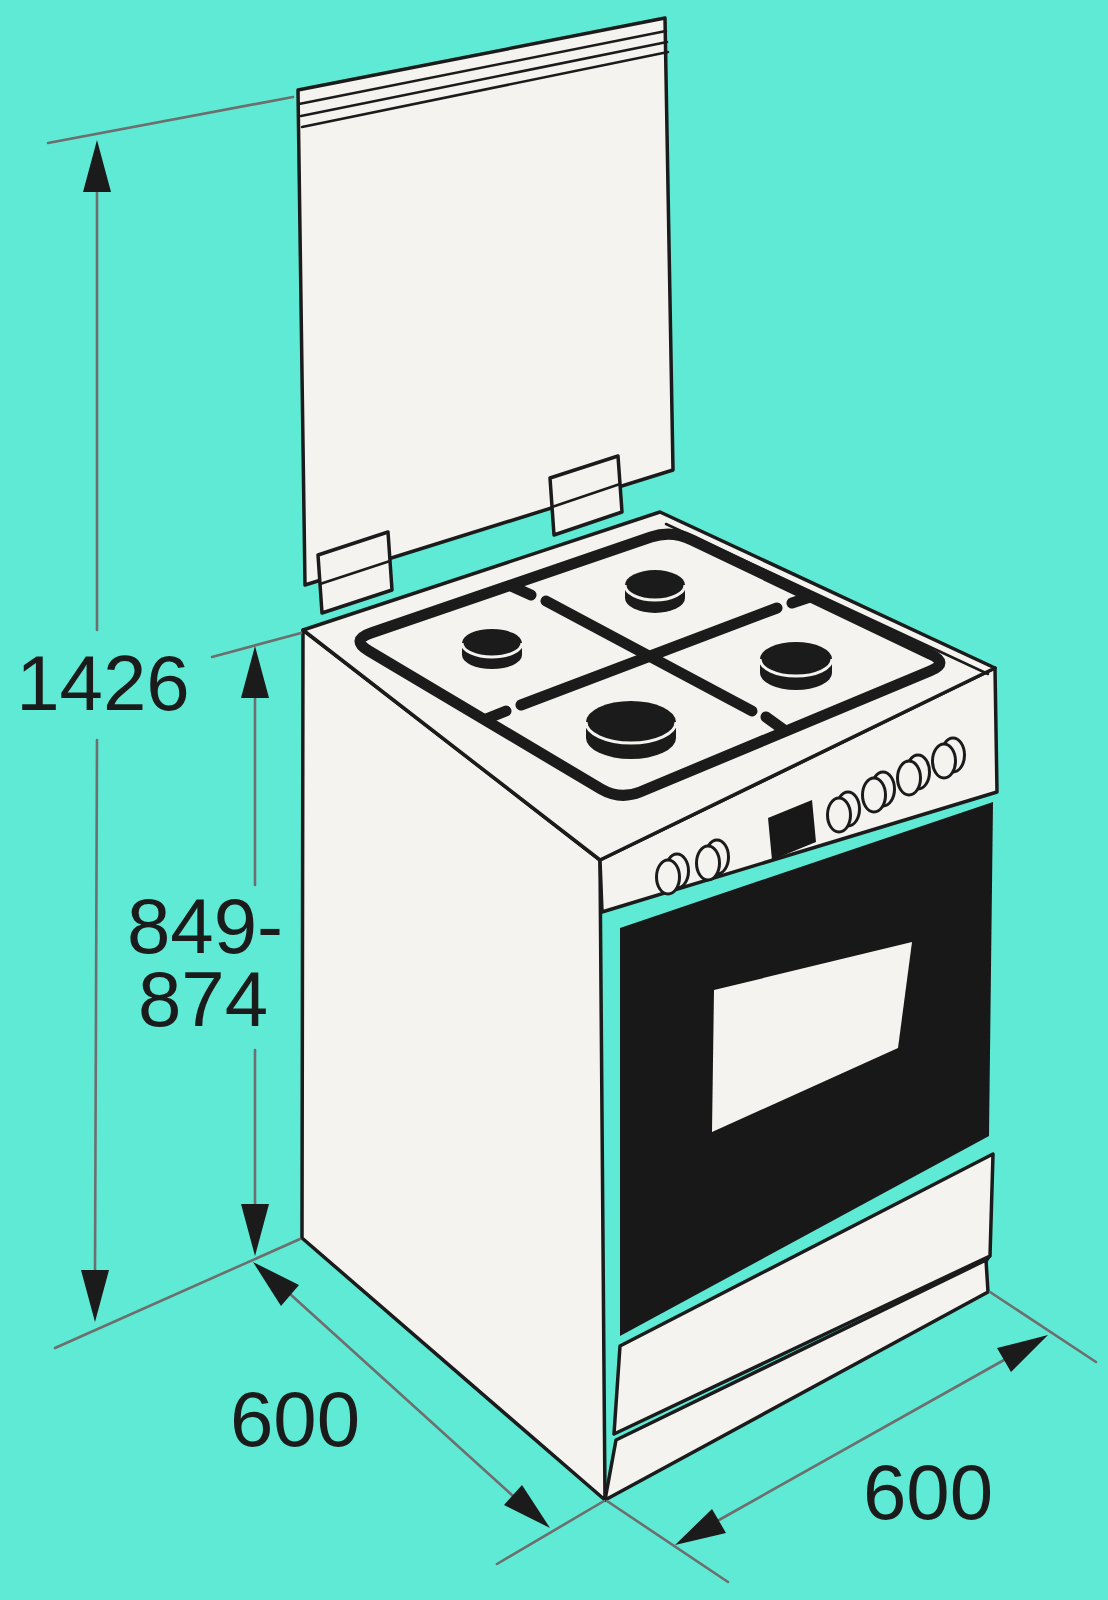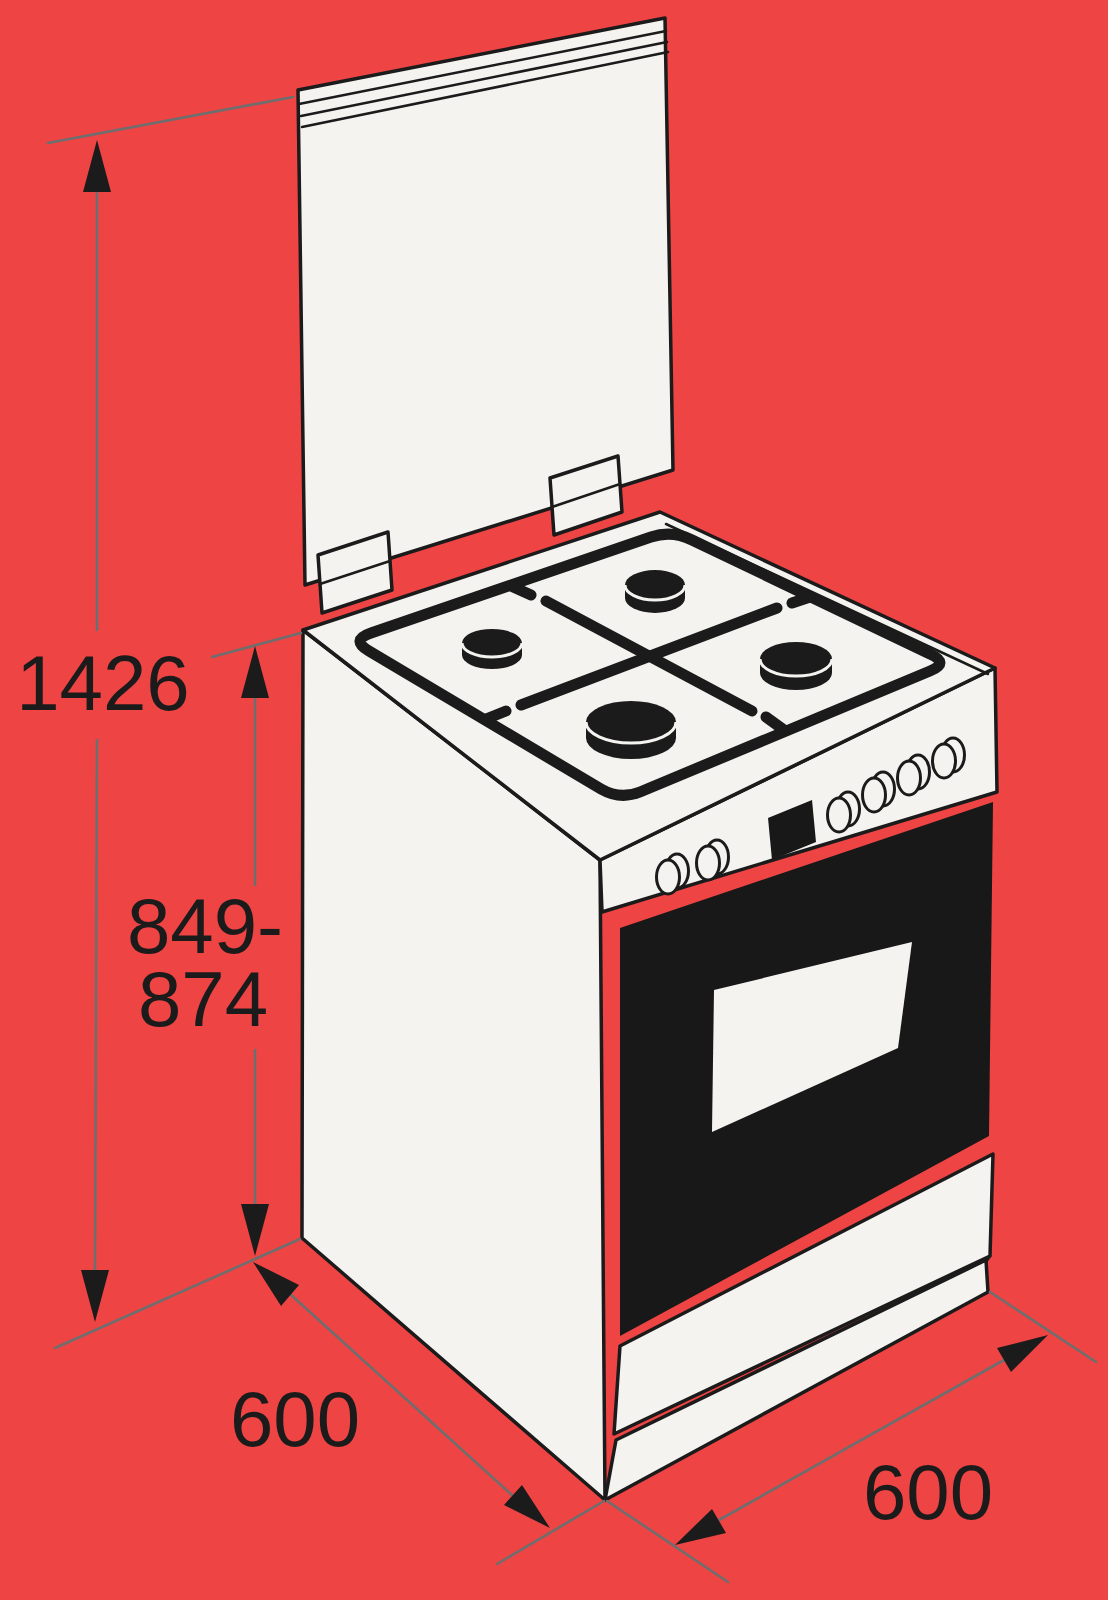--- a/index.html
+++ b/index.html
@@ -3,21 +3,21 @@
 <meta charset="utf-8">
 <style>
   html, body {
     margin: 0;
     padding: 0;
     background: #e8e7e3;
   }
   .page {
     width: 1108px;
     height: 1600px;
-    background: #ef4444;
+    background: #5eead4;
     position: relative;
     overflow: hidden;
     font-family: "Liberation Sans", sans-serif;
   }
   svg { display: block; }
   .face   { fill: #f4f3ef; stroke: #1b1b1b; stroke-width: 3.5; stroke-linejoin: round; }
   .thin   { fill: none; stroke: #1b1b1b; stroke-width: 2.5; stroke-linecap: round; }
   .grid   { fill: none; stroke: #1b1b1b; stroke-width: 11; stroke-linecap: round; stroke-linejoin: round; }
   .burner { fill: #1b1b1b; stroke: none; }
   .bsep   { fill: none; stroke: #f4f3ef; stroke-width: 3; }

